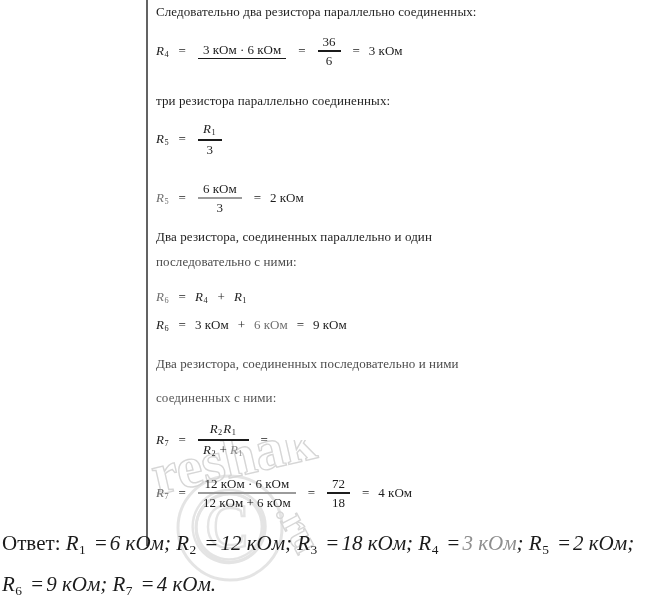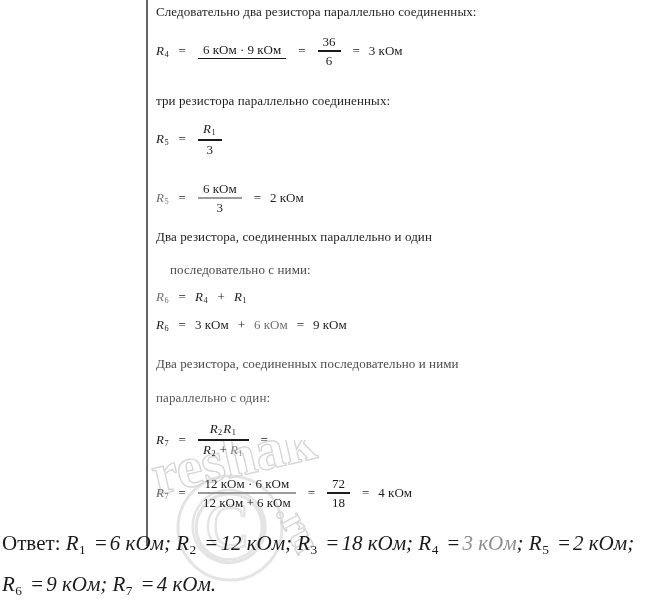--- a/index.html
+++ b/index.html
@@ -180,21 +180,21 @@
   </div>
 
   <div id="solution">
 
     <div class="line prose" style="top:5px;">Следовательно два резистора параллельно соединенных:</div>
 
     <div class="line math" style="top:34px;">
       <span class="var"><span>R</span><sub>4</sub></span>
       <span class="op">=</span>
       <span class="frac">
-        <span class="num upright">6 кОм · 9 кОм</span>
+        <span class="num upright">3 кОм · 6 кОм</span>
         <span class="bar"></span>
       </span>
       <span class="op">=</span>
       <span class="frac">
         <span class="num upright">36</span>
         <span class="bar"></span>
         <span class="den upright">6</span>
       </span>
       <span class="op">=</span>
       <span class="upright">3 кОм</span>
@@ -218,42 +218,42 @@
       <span class="frac light ink">
         <span class="num upright">6 кОм</span>
         <span class="bar"></span>
         <span class="den upright">3</span>
       </span>
       <span class="op ink">=</span>
       <span class="upright ink">2 кОм</span>
     </div>
 
     <div class="line prose" style="top:230px;">Два резистора, соединенных параллельно и один</div>
-    <div class="line prose faded" style="top:263px;margin-left:14px;">последовательно с ними:</div>
+    <div class="line prose faded" style="top:255px;">последовательно с ними:</div>
 
     <div class="line math dim" style="top:289px;">
       <span class="var"><span>R</span><sub>6</sub></span>
       <span class="op ink">=</span>
       <span class="var ink"><span>R</span><sub>4</sub></span>
       <span class="op ink">+</span>
       <span class="var ink"><span>R</span><sub>1</sub></span>
     </div>
 
     <div class="line math dim" style="top:317px;">
       <span class="var ink"><span>R</span><sub>6</sub></span>
       <span class="op ink">=</span>
       <span class="upright ink">3 кОм</span>
       <span class="op ink">+</span>
       <span class="upright">6 кОм</span>
       <span class="op ink">=</span>
       <span class="upright ink">9 кОм</span>
     </div>
 
     <div class="line prose faded" style="top:357px;">Два резистора, соединенных последовательно и ними</div>
-    <div class="line prose faded2" style="top:391px;">параллельно с один:</div>
+    <div class="line prose faded2" style="top:391px;">соединенных с ними:</div>
 
     <div class="line math" style="top:421px;">
       <span class="var"><span>R</span><sub>7</sub></span>
       <span class="op">=</span>
       <span class="frac">
         <span class="num"><span class="var"><span>R</span><sub>2</sub></span><span class="var"><span>R</span><sub>1</sub></span></span>
         <span class="bar"></span>
         <span class="den"><span class="var"><span>R</span><sub>2</sub></span><span class="op">+</span><span class="var" style="color:#8a8a8a;"><span>R</span><sub>1</sub></span></span>
       </span>
       <span class="op">=</span>

